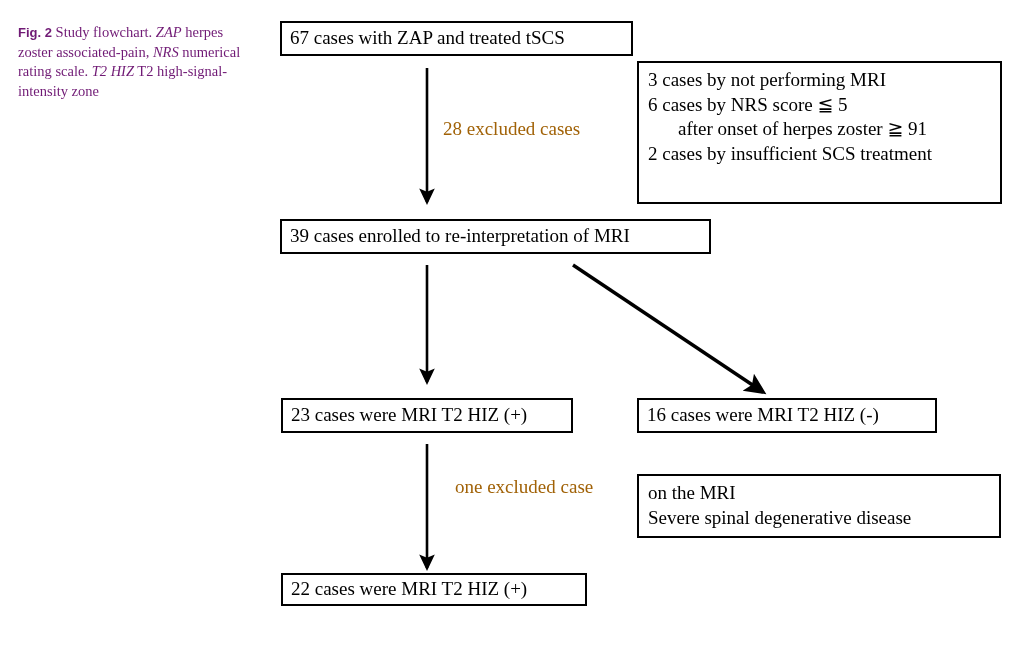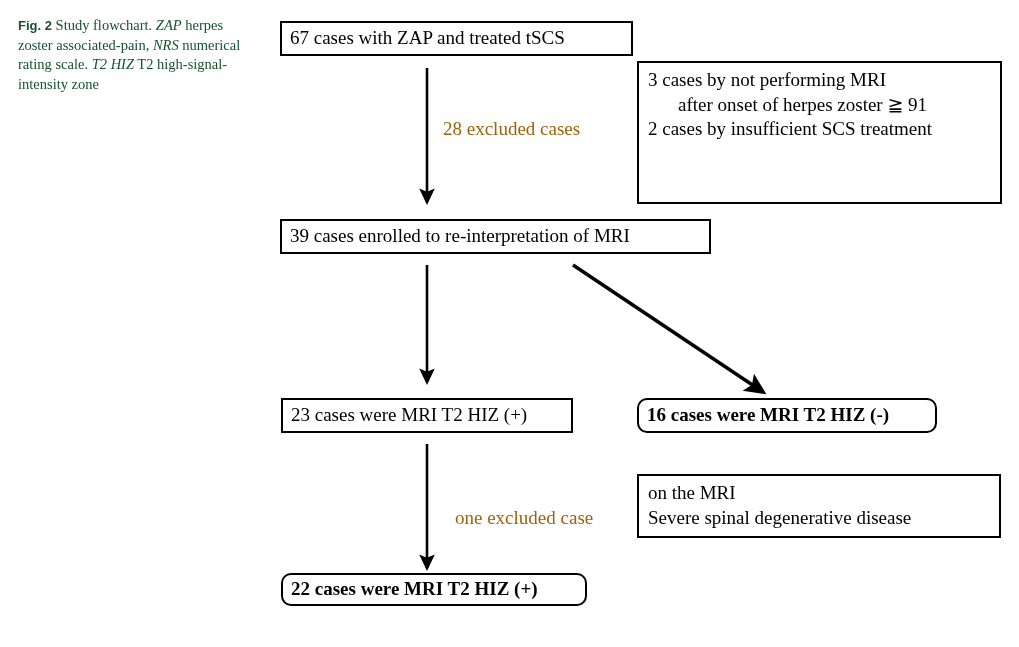--- a/index.html
+++ b/index.html
@@ -14,25 +14,25 @@
     background: #ffffff;
     overflow: hidden;
     font-family: "Liberation Serif", "DejaVu Serif", serif;
     color: #000000;
   }
 
   
   .caption {
     position: absolute;
     left: 18px;
-    top: 16px;
+    top: 23px;
     width: 235px;
     font-size: 14.5px;
     line-height: 1.35;
-    color: #14532d;
+    color: #701a75;
   }
   .caption .fignum {
     font-family: "Liberation Sans", "DejaVu Sans", sans-serif;
     font-weight: bold;
     font-size: 13px;
   }
   .caption .ital { font-style: italic; }
 
   
   .box {
@@ -47,21 +47,21 @@
     white-space: nowrap;
   }
   .box.multiline {
     display: block;
     white-space: normal;
     padding: 5px 7px 6px 9px;
     font-size: 19px;
     line-height: 1.30;
   }
   .box .pad { padding: 0 7px 0 8px; }
-  .bold { font-weight: bold; border-radius: 10px; }
+  .bold { font-weight: normal; }
 
   .excl-line { display: block; }
   .excl-line.indent { padding-left: 30px; }
 
   
   .edge-label {
     position: absolute;
     font-size: 19px;
     white-space: nowrap;
     color: #a16207;
@@ -102,39 +102,40 @@
 
     <line x1="427" y1="444" x2="427" y2="568" stroke="#000" stroke-width="2.6" marker-end="url(#ah)"></line>
   </svg>
 
   <div class="box" style="left:280px; top:21px; width:353px; height:35px;">
     <span class="pad">67 cases with ZAP and treated tSCS</span>
   </div>
 
   <div class="box multiline" style="left:637px; top:61px; width:365px; height:143px;">
     <span class="excl-line">3 cases by not performing MRI</span>
+    <span class="excl-line">6 cases by NRS score ≦ 5</span>
     <span class="excl-line indent">after onset of herpes zoster ≧ 91</span>
     <span class="excl-line">2 cases by insufficient SCS treatment</span>
   </div>
 
   <div class="edge-label" style="left:443px; top:118px;">28 excluded cases</div>
 
   <div class="box" style="left:280px; top:219px; width:431px; height:35px;">
     <span class="pad">39 cases enrolled to re-interpretation of MRI</span>
   </div>
 
   <div class="box" style="left:281px; top:398px; width:292px; height:35px;">
     <span class="pad">23 cases were MRI T2 HIZ (+)</span>
   </div>
 
   <div class="box bold" style="left:637px; top:398px; width:300px; height:35px;">
     <span class="pad">16 cases were MRI T2 HIZ (-)</span>
   </div>
 
-  <div class="edge-label" style="left:455px; top:507px;">one excluded case</div>
+  <div class="edge-label" style="left:455px; top:476px;">one excluded case</div>
 
   <div class="box multiline" style="left:637px; top:474px; width:364px; height:64px;">
     <span class="excl-line">on the MRI</span>
     <span class="excl-line">Severe spinal degenerative disease</span>
   </div>
 
   <div class="box bold" style="left:281px; top:573px; width:306px; height:33px;">
     <span class="pad">22 cases were MRI T2 HIZ (+)</span>
   </div>
 

